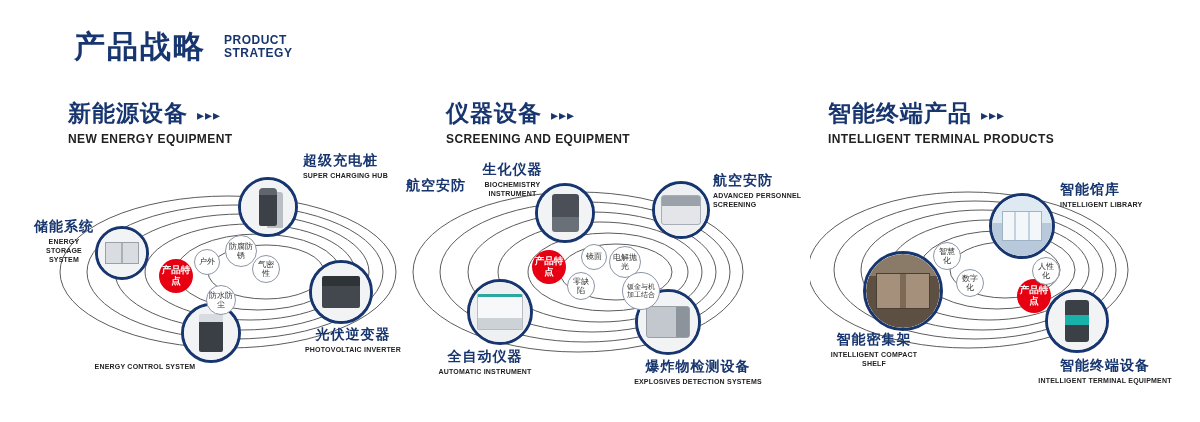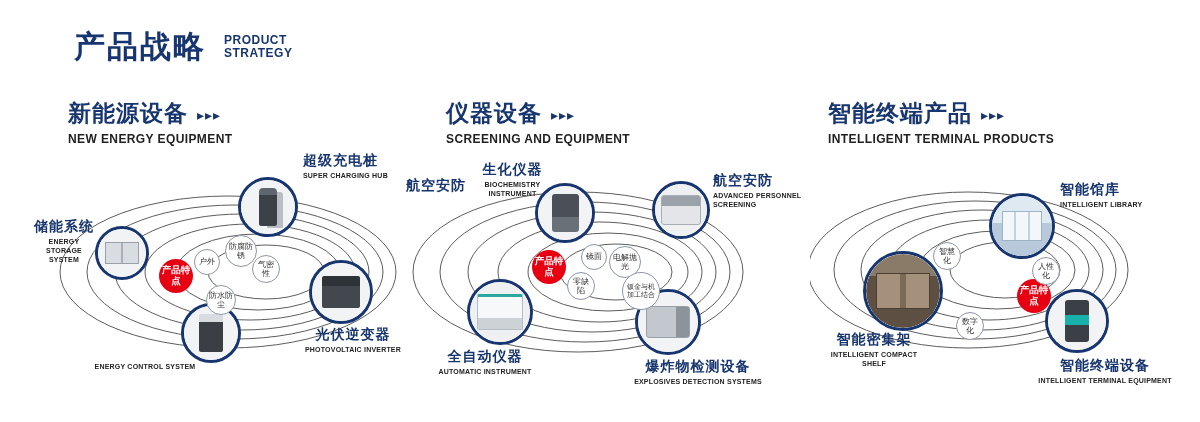--- a/index.html
+++ b/index.html
@@ -223,16 +223,16 @@
       <div class="photo p-terminal"></div>
     </div>
     <div class="plabel center" style="left:225px;top:207px;width:140px;">
       <div class="zh">智能终端设备</div>
       <div class="en">INTELLIGENT TERMINAL EQUIPMENT</div>
     </div>
 
     <div class="badge" style="left:207px;top:129px;width:34px;height:34px;">产品特点</div>
     <div class="bubble" style="left:123px;top:92px;width:28px;height:28px;font-family:Liberation Serif, serif;">智慧化</div>
     <div class="bubble" style="left:188px;top:107px;width:28px;height:28px;margin-left:34px;">人性化</div>
-    <div class="bubble" style="left:146px;top:119px;width:28px;height:28px;margin-top:43px;">数字化</div>
+    <div class="bubble" style="left:146px;top:119px;width:28px;height:28px;">数字化</div>
   </div>
 
 </div>
 
 </body></html>

